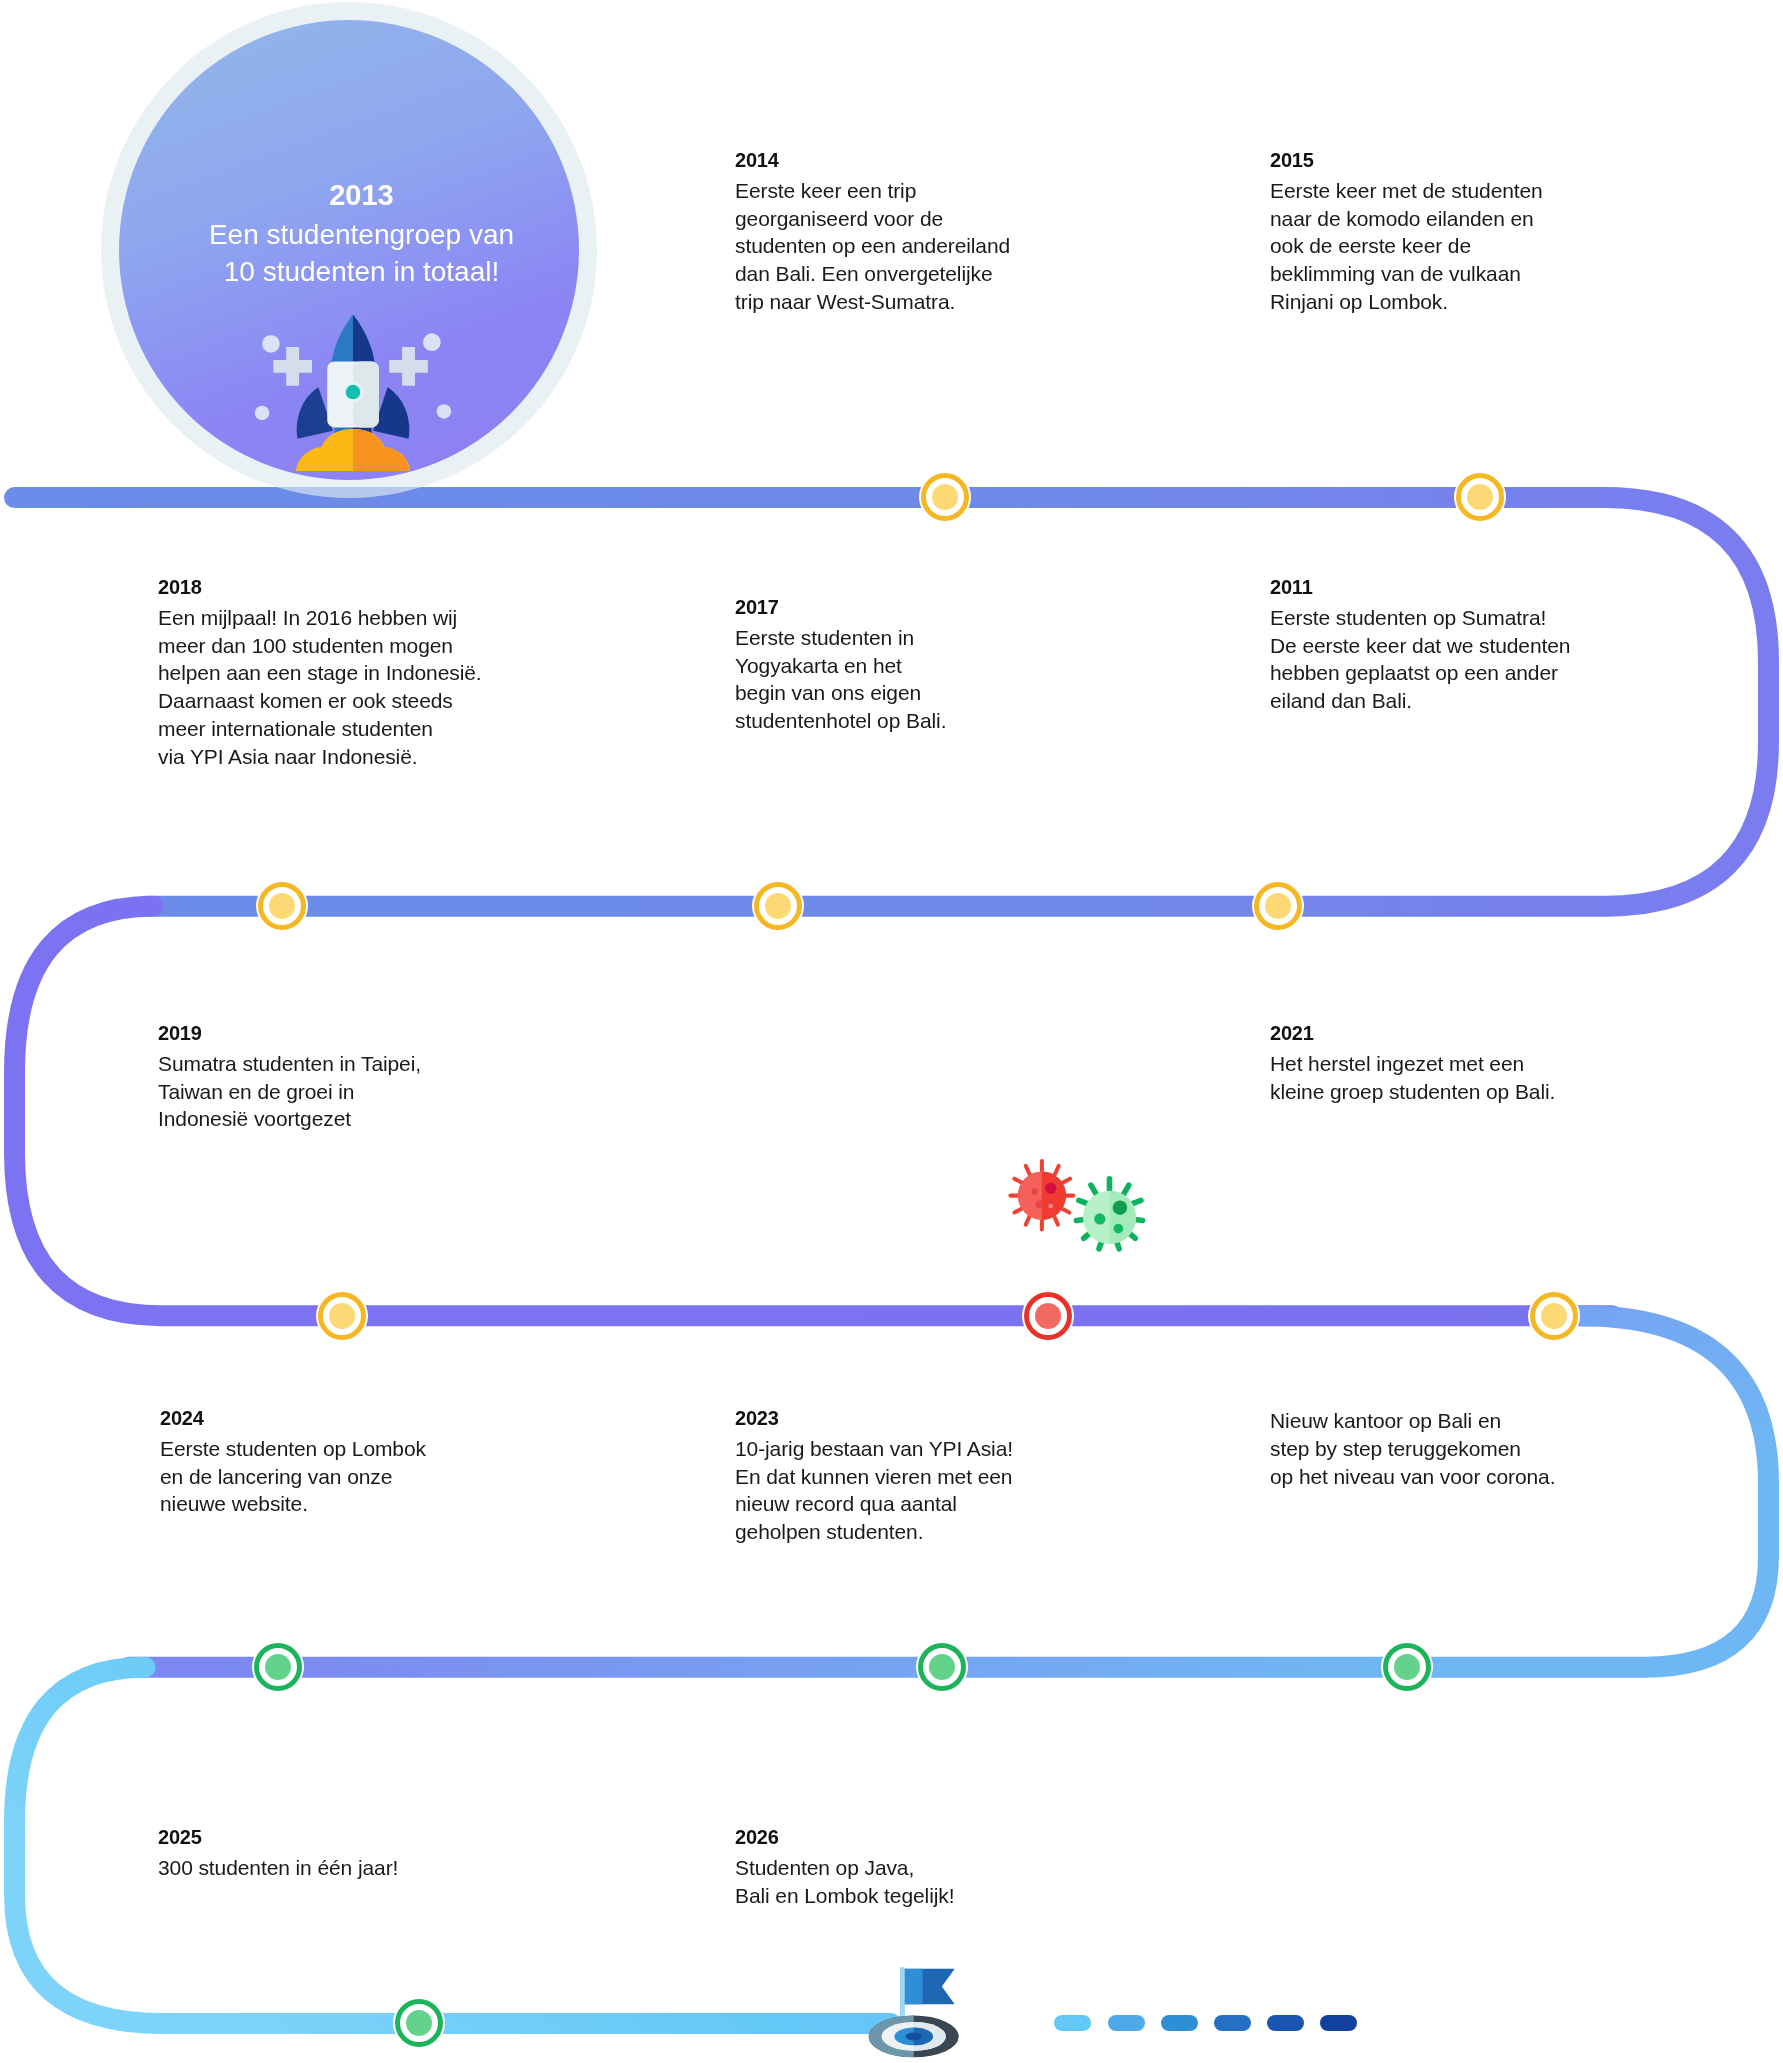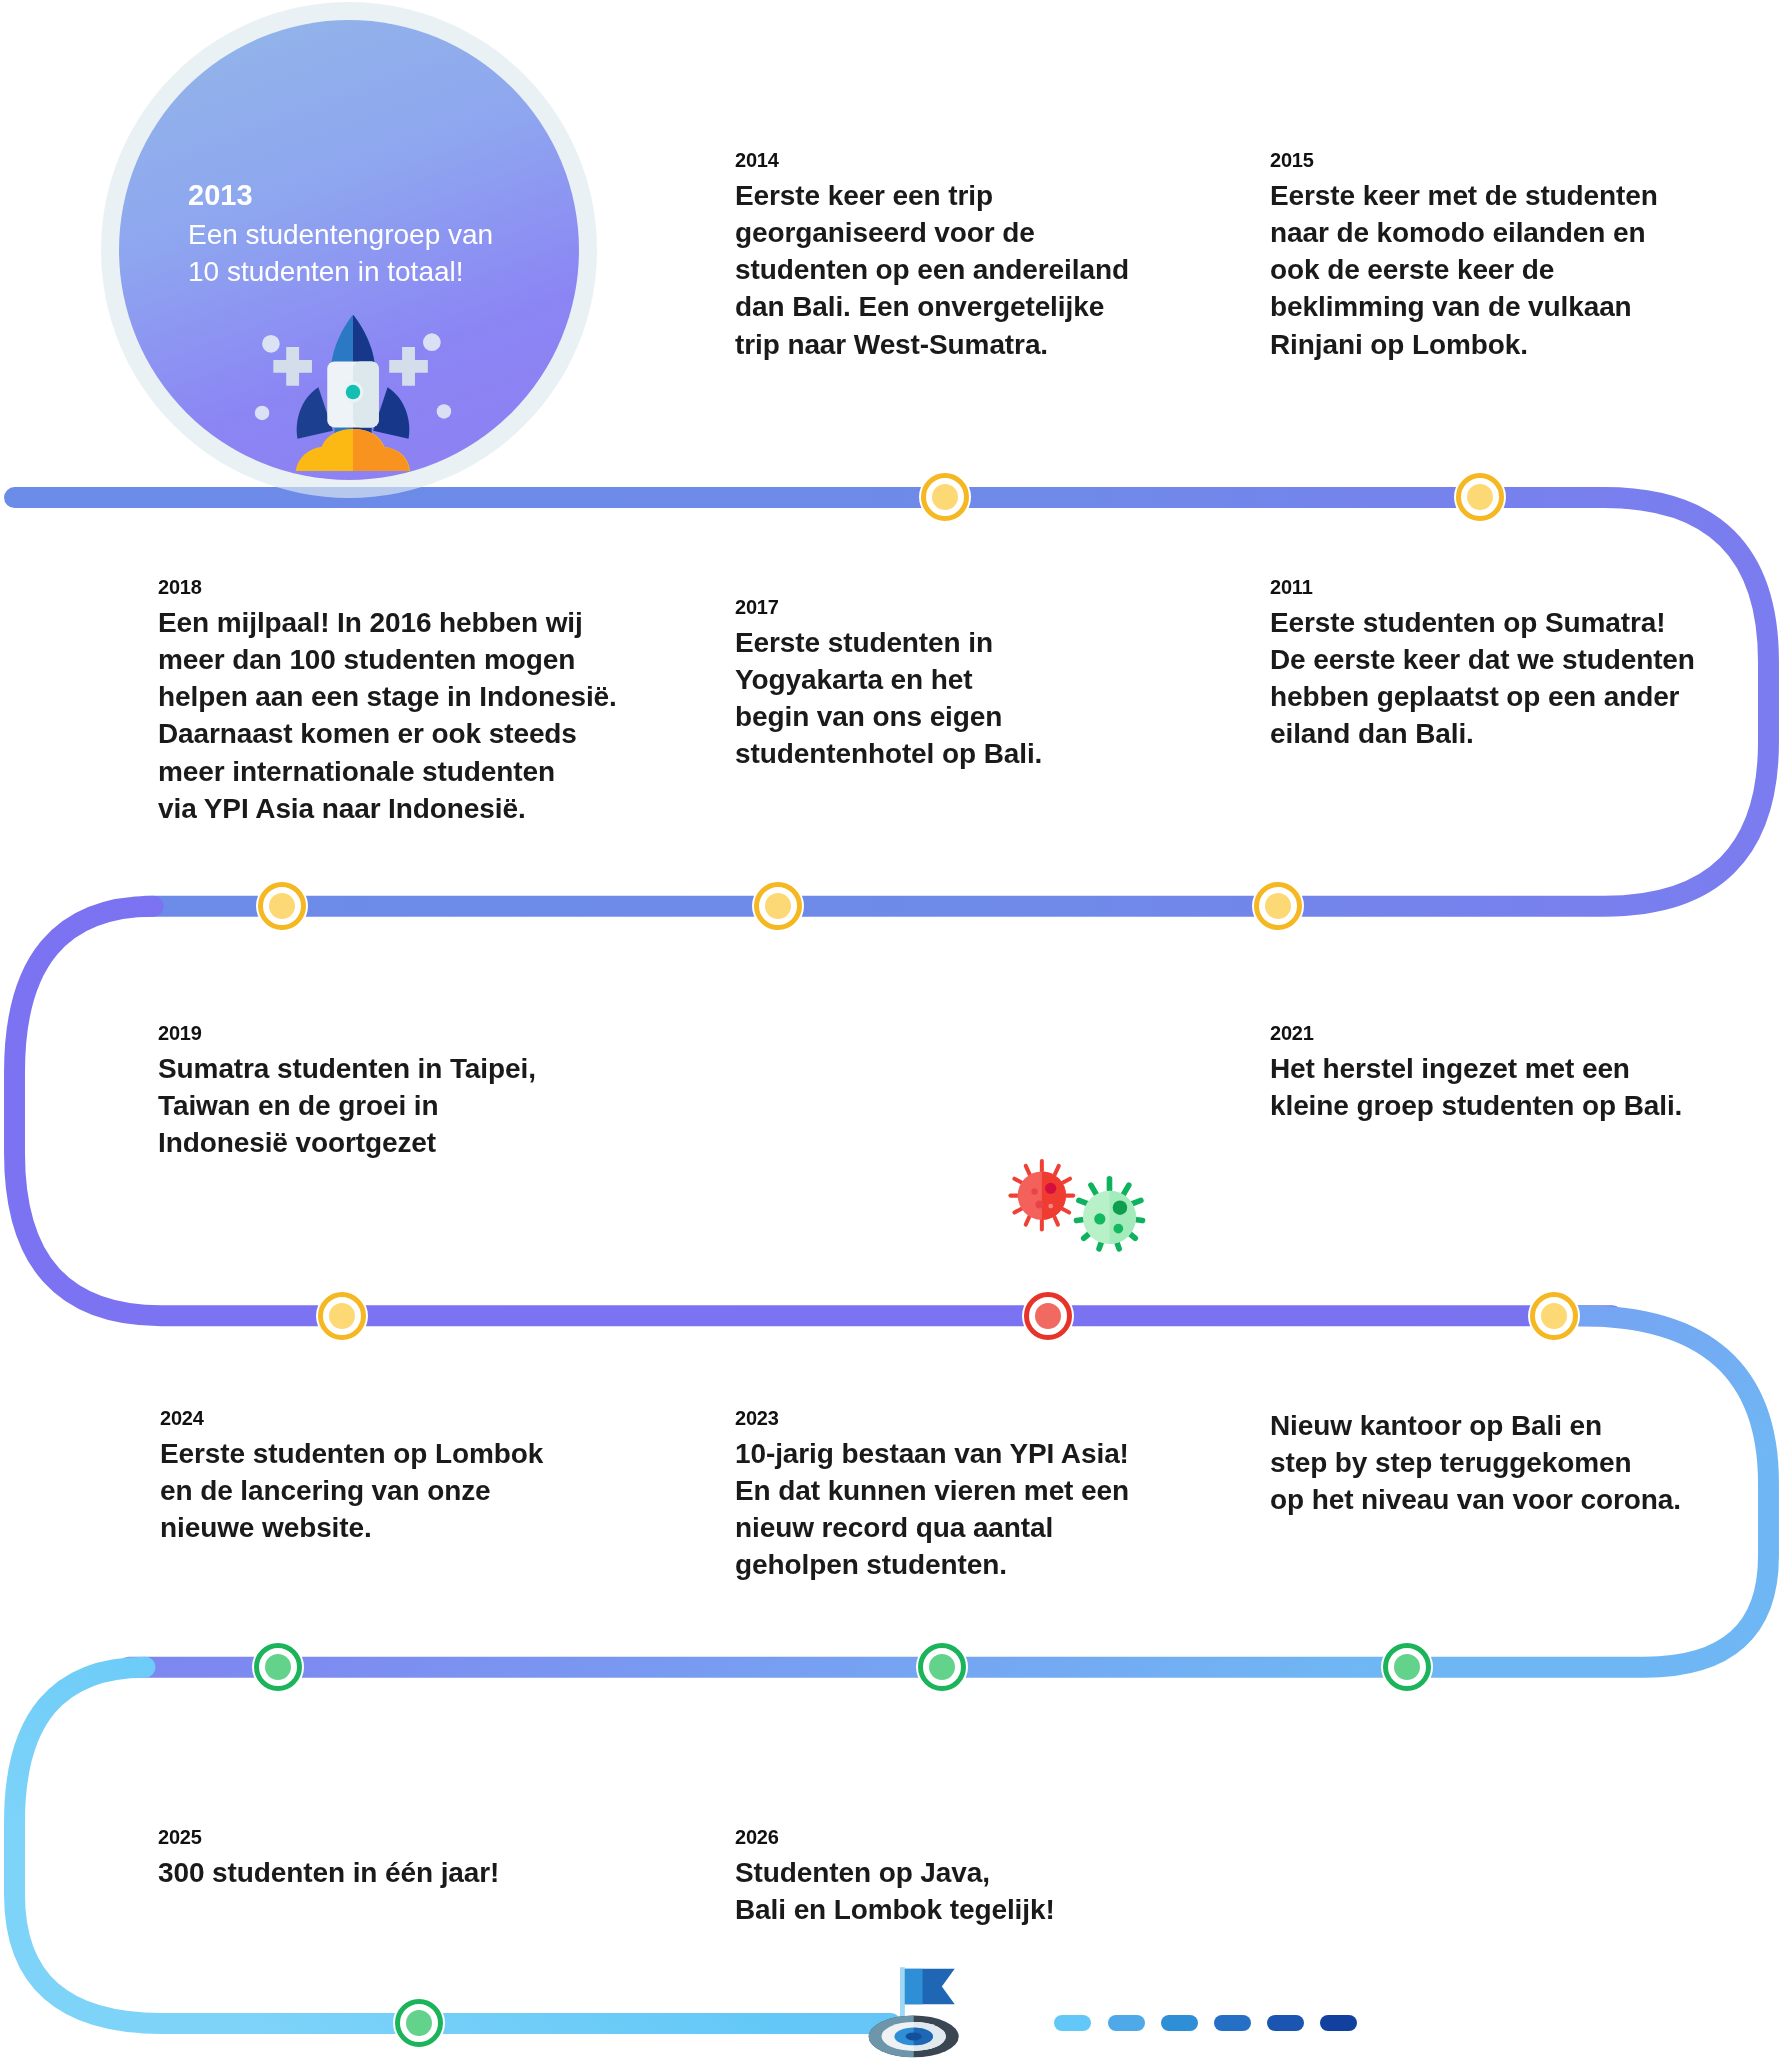--- a/index.html
+++ b/index.html
@@ -64,22 +64,22 @@
   .block { position: absolute; z-index: 6; }
   .year {
     font-size: 20px;
     font-weight: bold;
     color: #111111;
     line-height: 1.18;
     letter-spacing: -0.2px;
     margin-bottom: 4px;
   }
   .desc {
-    font-size: 28px;
-    font-weight: 700;
+    font-size: 21px;
+    font-weight: 400;
     color: #1a1a1a;
     line-height: 1.33;
     white-space: pre-line;
     letter-spacing: -0.1px;
   }
 
   
   #hero {
     position: absolute;
     left: 101px; top: 1.6px;
@@ -92,20 +92,21 @@
     background: #dfe9ef;
     opacity: .65;
   }
   #hero .disc {
     position: absolute;
     left: 18px; top: 18px;
     width: 460px; height: 460px;
     border-radius: 50%;
     background: linear-gradient(160deg, #93b7e8 0%, #8ea6ef 38%, #8b85f4 70%, #8f7ff2 100%);
     overflow: hidden;
+    text-align: center;
   }
   #hero .hero-text {
     position: absolute;
     left: 69px; top: 158px;
     width: 347px;
     z-index: 3;
   }
   #hero .hero-year {
     font-size: 29px; font-weight: bold; color: #ffffff;
     line-height: 1.2; margin-bottom: 3.2px;

